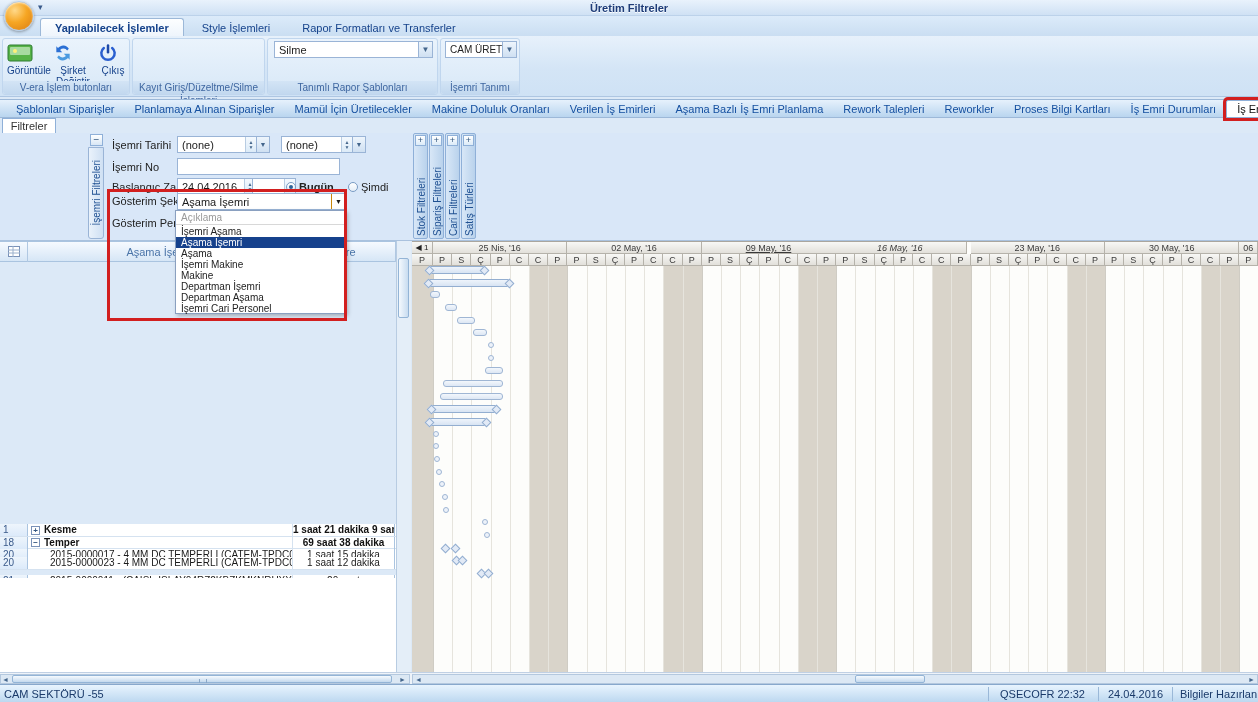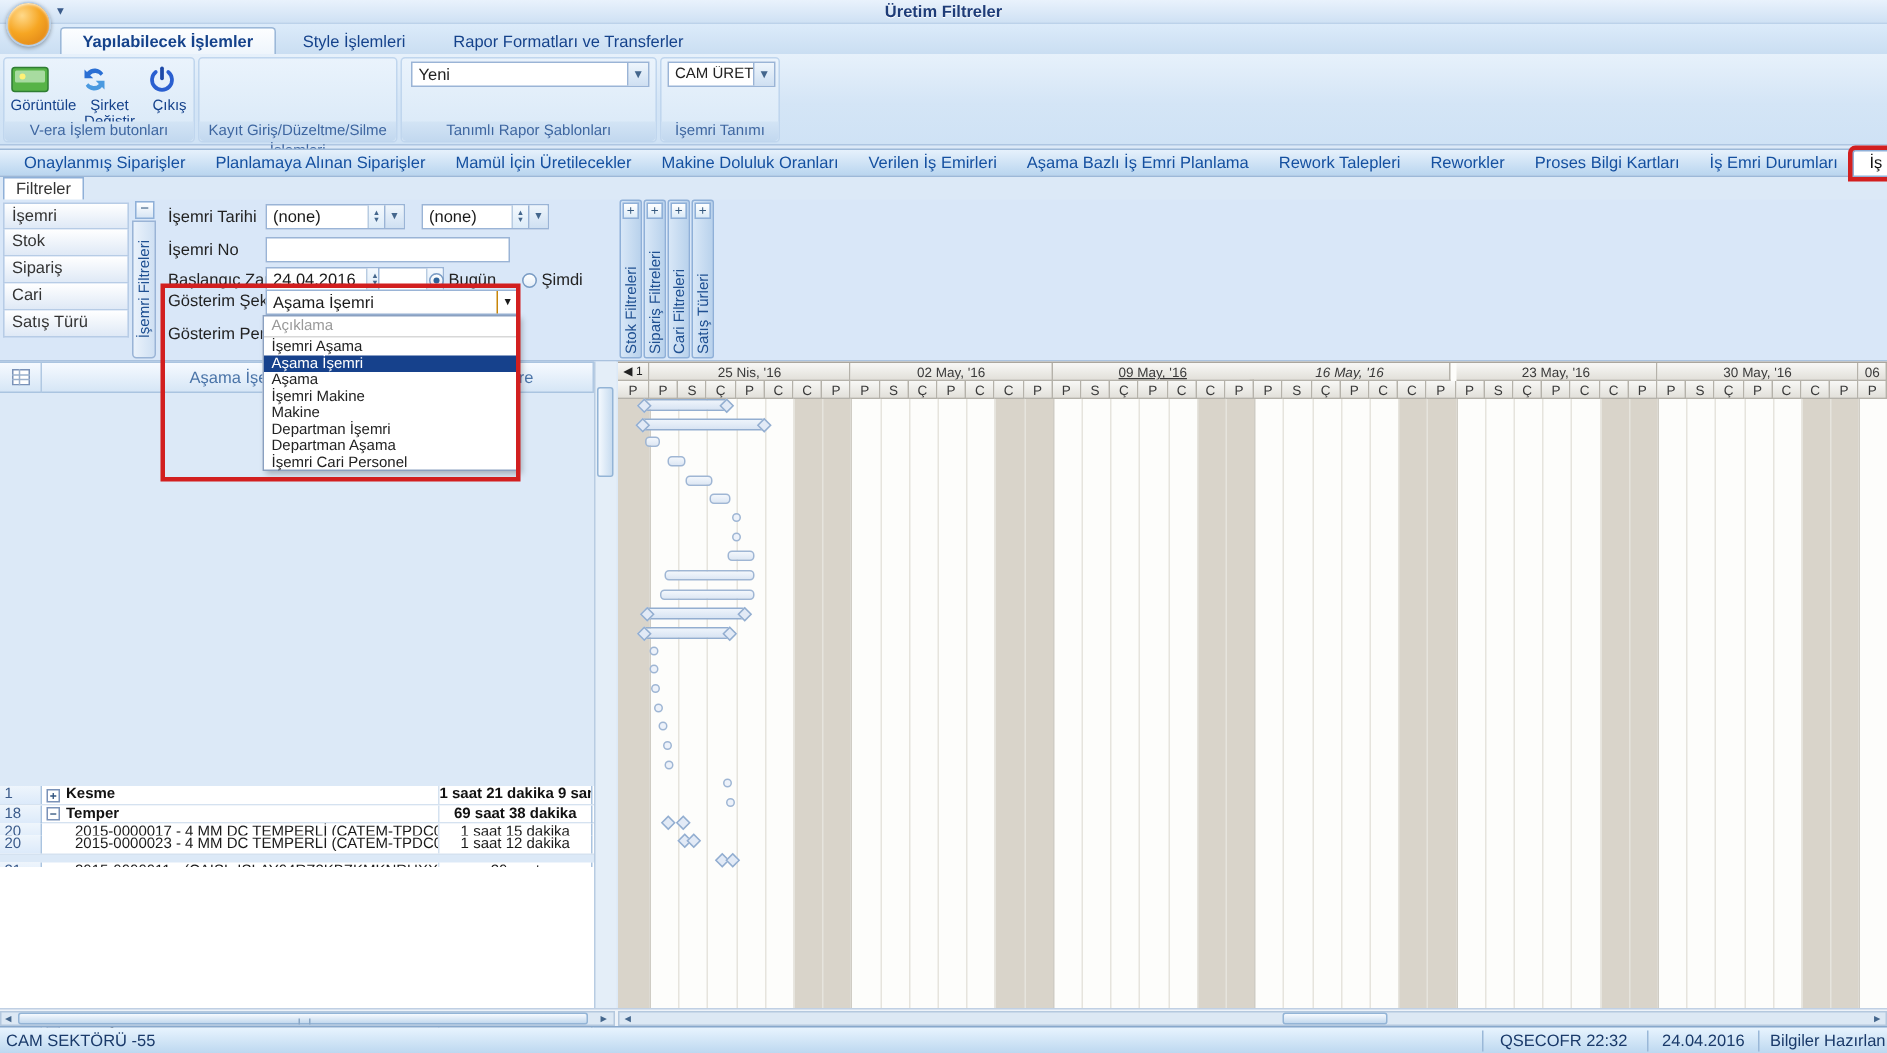--- a/index.html
+++ b/index.html
@@ -151,57 +151,50 @@
       </span>
       <span>Çıkış</span>
     </div>
     <div class="rgroup-label">V-era İşlem butonları</div>
   </div>
   <div class="rgroup" style="left:132px;width:133px;">
     <div class="rgroup-label">Kayıt Giriş/Düzeltme/Silme İşlemleri</div>
   </div>
   <div class="rgroup" style="left:267px;width:171px;">
     <div class="combo" style="left:6px;top:2px;width:159px;">
-      <span class="cval">Yeni</span>
+      <span class="cval">Silme</span>
       <span class="cbtn">▼</span>
     </div>
     <div class="rgroup-label">Tanımlı Rapor Şablonları</div>
   </div>
   <div class="rgroup" style="left:440px;width:80px;">
     <div class="combo" style="left:4px;top:2px;width:72px;">
       <span class="cval" style="font-size:10px;">CAM ÜRETİM</span>
       <span class="cbtn">▼</span>
     </div>
     <div class="rgroup-label">İşemri Tanımı</div>
   </div>
 </div>
 
 <div id="view-tabs" class="abs">
-    <div class="vtab">Onaylanmış Siparişler</div>
+    <div class="vtab">Şablonları Siparişler</div>
     <div class="vtab">Planlamaya Alınan Siparişler</div>
     <div class="vtab">Mamül İçin Üretilecekler</div>
     <div class="vtab">Makine Doluluk Oranları</div>
     <div class="vtab">Verilen İş Emirleri</div>
     <div class="vtab">Aşama Bazlı İş Emri Planlama</div>
     <div class="vtab">Rework Talepleri</div>
     <div class="vtab">Reworkler</div>
     <div class="vtab">Proses Bilgi Kartları</div>
     <div class="vtab">İş Emri Durumları</div>
     <div class="vtab active">İş Emri İzleme</div>
   </div>
 
 <div id="filtreler-tab" class="abs">Filtreler</div>
 <div id="filter-panel" class="abs">
-  <div id="acc" class="abs">
-      <div class="acc-item">İşemri</div>
-      <div class="acc-item">Stok</div>
-      <div class="acc-item">Sipariş</div>
-      <div class="acc-item">Cari</div>
-      <div class="acc-item">Satış Türü</div>
-    </div>
   <div id="vert-tab" class="abs">
     <span class="vtext">İşemri Filtreleri</span>
   </div>
   <div id="collapse-btn" class="abs">−</div>
 
   <div class="flabel" style="top:6px;">İşemri Tarihi</div>
   <div class="field" style="left:177px;top:3px;width:93px;">
     <span class="fval">(none)</span>
     <span class="spin">▲<br>▼</span>
     <span class="cbtn" style="width:13px;height:100%;background:linear-gradient(#eef5fc,#cfe0f2);border-left:1px solid #9ab4d6;font-size:7px;line-height:15px;text-align:center;color:#44668c;">▼</span>
@@ -220,21 +213,21 @@
   <div class="flabel" style="top:48px;">Başlangıç Zamanı</div>
   <div class="field" style="left:177px;top:45px;width:92px;">
     <span class="fval">24.04.2016</span>
     <span class="spin">▲<br>▼</span>
     <span class="cbtn" style="width:13px;height:100%;background:linear-gradient(#eef5fc,#cfe0f2);border-left:1px solid #9ab4d6;font-size:7px;line-height:15px;text-align:center;color:#44668c;">▼</span>
   </div>
   <div class="field" style="left:252px;top:45px;width:44px;">
     <span class="fval"></span>
     <span class="spin">▲<br>▼</span>
   </div>
-  <div class="radio" style="left:286px;top:48px;">
+  <div class="radio" style="left:286px;top:48px;font-weight:bold;">
     <span class="rdot sel"></span>
     <span>Bugün</span>
   </div>
   <div class="radio" style="left:348px;top:48px;">
     <span class="rdot"></span>
     <span>Şimdi</span>
   </div>
 
   <div class="flabel" style="top:62px;">Gösterim Şekli</div>
   <div class="field" style="left:177px;top:60px;width:169px;">

